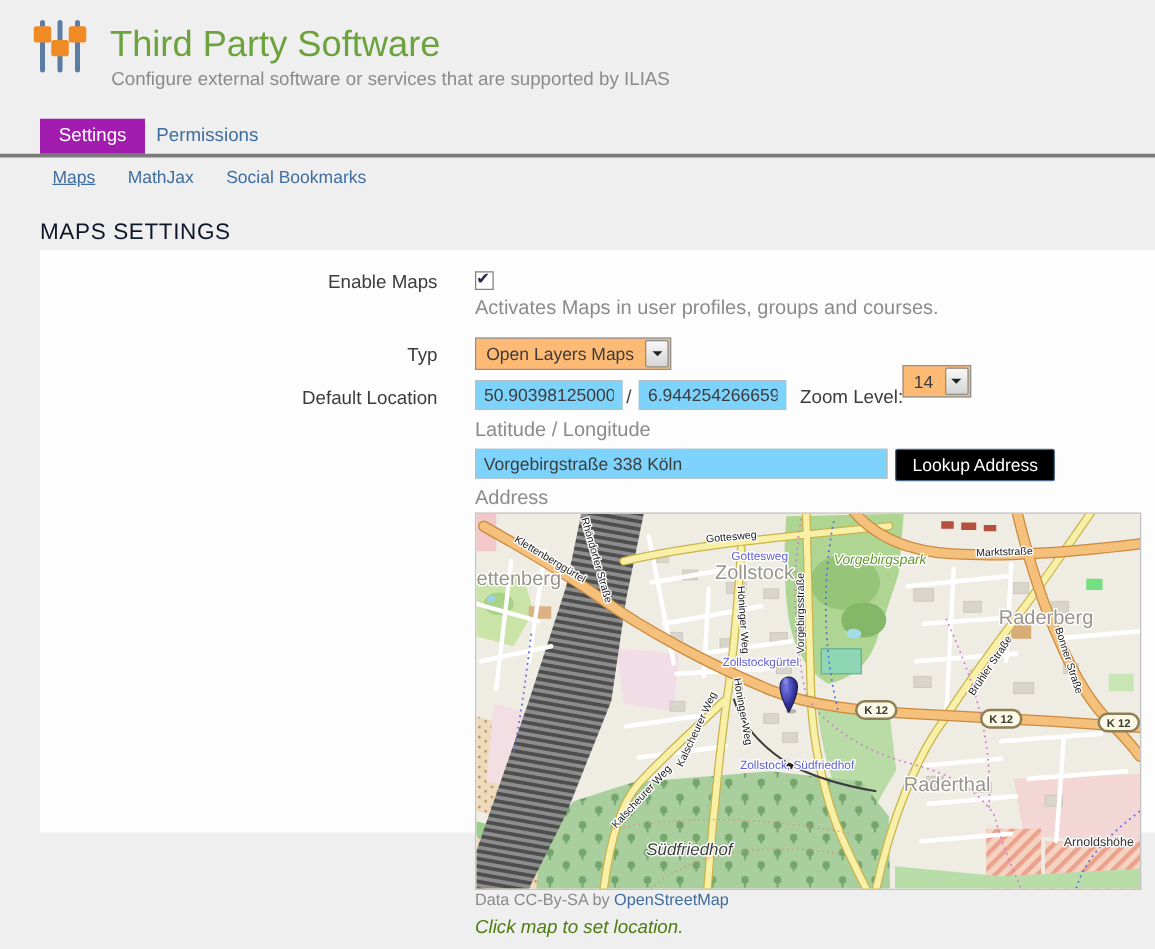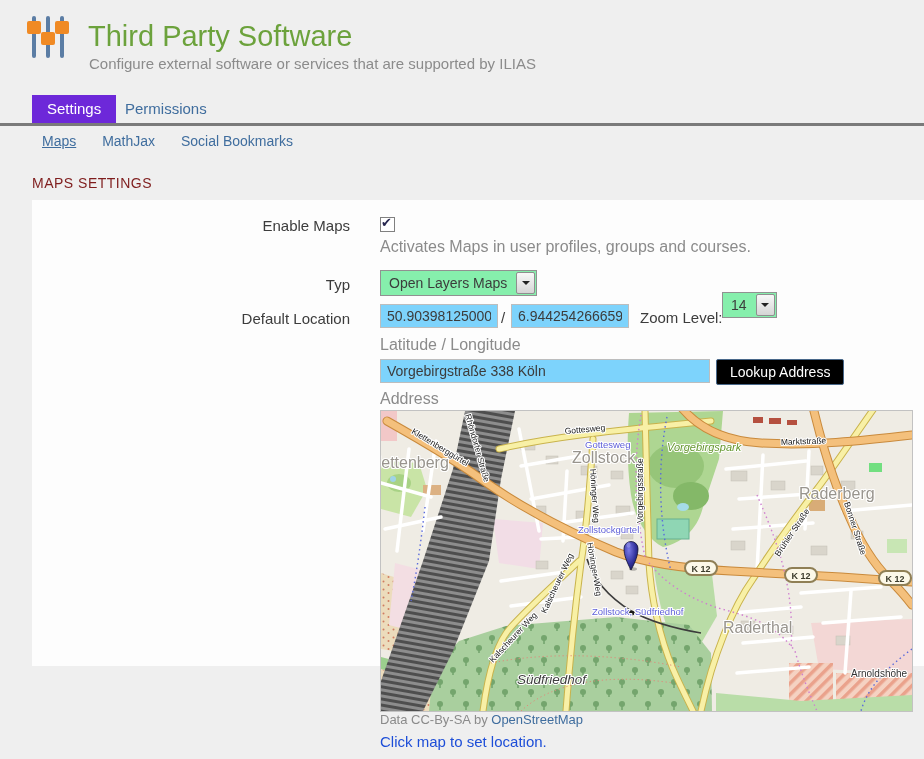--- a/index.html
+++ b/index.html
@@ -7,51 +7,51 @@
   #app{position:relative;width:924px;height:759px;background:#efefef;overflow:hidden;}
 
   
   .logo{position:absolute;left:24px;top:13px;width:48px;height:50px;}
   .page-title{position:absolute;left:88px;top:20px;font-size:29px;color:#6ca23c;}
   .page-subtitle{position:absolute;left:89px;top:55px;font-size:15px;color:#8b8b8b;}
 
   
   .tabbar{position:absolute;left:0;top:95px;width:924px;height:28px;border-bottom:3px solid #7a7a7a;box-sizing:content-box;}
   .tab{position:absolute;top:0;height:28px;line-height:28px;padding:0 15px;font-size:15px;cursor:pointer;}
-  .tab.active{background:#6d28d9;color:#ffffff;}
+  .tab.active{background:#a21caf;color:#ffffff;}
   .tab.inactive{color:#3f6d9e;}
   .subtabs{position:absolute;left:42px;top:133px;font-size:14px;}
   .subtab{color:#3f6d9e;margin-right:22px;text-decoration:none;cursor:pointer;}
   .subtab.active{text-decoration:underline;}
 
-  .section-title{position:absolute;left:32px;top:175px;font-size:14px;color:#7f1d1d;letter-spacing:.5px;}
+  .section-title{position:absolute;left:32px;top:175px;font-size:18px;color:#0f172a;letter-spacing:.5px;}
 
   
   .panel{position:absolute;left:32px;top:200px;width:892px;height:466px;background:#fdfdfd;}
   .flabel{position:absolute;left:0;width:318px;text-align:right;font-size:15px;color:#3c3c3c;}
   .fhelp{position:absolute;left:348px;font-size:16px;color:#8b8b8b;}
 
   .cb{position:absolute;left:348px;top:17px;width:13px;height:13px;border:1px solid #808080;background:#fff;cursor:pointer;}
   .cb::after{content:"✔";position:absolute;top:-3px;left:0;font-size:13px;color:#26264f;}
 
-  .sel{position:absolute;display:inline-flex;align-items:center;border:1px solid #919191;background:#86efac;height:24px;font-size:14px;color:#3c3c3c;cursor:pointer;}
+  .sel{position:absolute;display:inline-flex;align-items:center;border:1px solid #919191;background:#fdba74;height:24px;font-size:14px;color:#3c3c3c;cursor:pointer;}
   .sel .txt{padding:0 8px;}
   .sel .arrow{width:17px;height:20px;margin:1px;border:1px solid #8f8f8f;border-radius:2px;background:linear-gradient(#f8f8f8,#d5d5d5);display:flex;align-items:center;justify-content:center;}
   .sel .arrow::after{content:"";border:4px solid transparent;border-top-color:#222;margin-top:4px;}
 
   .tin{position:absolute;border:1px solid #bdbdbd;background:#7dd3fc;font-family:"Liberation Sans",sans-serif;font-size:14px;color:#3c3c3c;padding:3px 6px;height:16px;}
   .slash{position:absolute;font-size:15px;color:#3c3c3c;}
   .inline-label{position:absolute;font-size:15px;color:#3c3c3c;}
 
   .btn{position:absolute;background:#000000;color:#fff;border:1px solid #49688a;border-radius:2px;font-family:"Liberation Sans",sans-serif;font-size:14px;padding:4px 13px;cursor:pointer;}
 
   .map-box{position:absolute;left:348px;top:210px;width:531px;height:300px;border:1px solid #c2c2c2;overflow:hidden;background:#efece4;cursor:pointer;}
   .map-attrib{position:absolute;left:348px;top:512px;font-size:13px;color:#8b8b8b;}
   .map-attrib a{color:#3f6d9e;text-decoration:none;cursor:pointer;}
-  .map-hint{position:absolute;left:348px;top:533px;font-size:15px;color:#1d4ed8;}
+  .map-hint{position:absolute;left:348px;top:533px;font-size:15px;color:#4d7c0f;font-style:italic;}
 
   
   .ml{paint-order:stroke;stroke:#ffffff;stroke-width:2.2px;stroke-linejoin:round;font-family:"Liberation Sans",sans-serif;}
   .place{font-size:16px;fill:#98948d;}
   .street{font-size:8.5px;fill:#1a1a1a;}
   .transit{font-size:9.5px;fill:#5f5fd8;}
   .parkname{font-size:11px;font-style:italic;fill:#65972f;}
   .cemname{font-size:13.5px;font-style:italic;fill:#3f3f3f;}
   .smallname{font-size:10px;fill:#333;}
   .shieldtxt{font-size:9px;font-weight:bold;fill:#3c3c2c;text-anchor:middle;}

